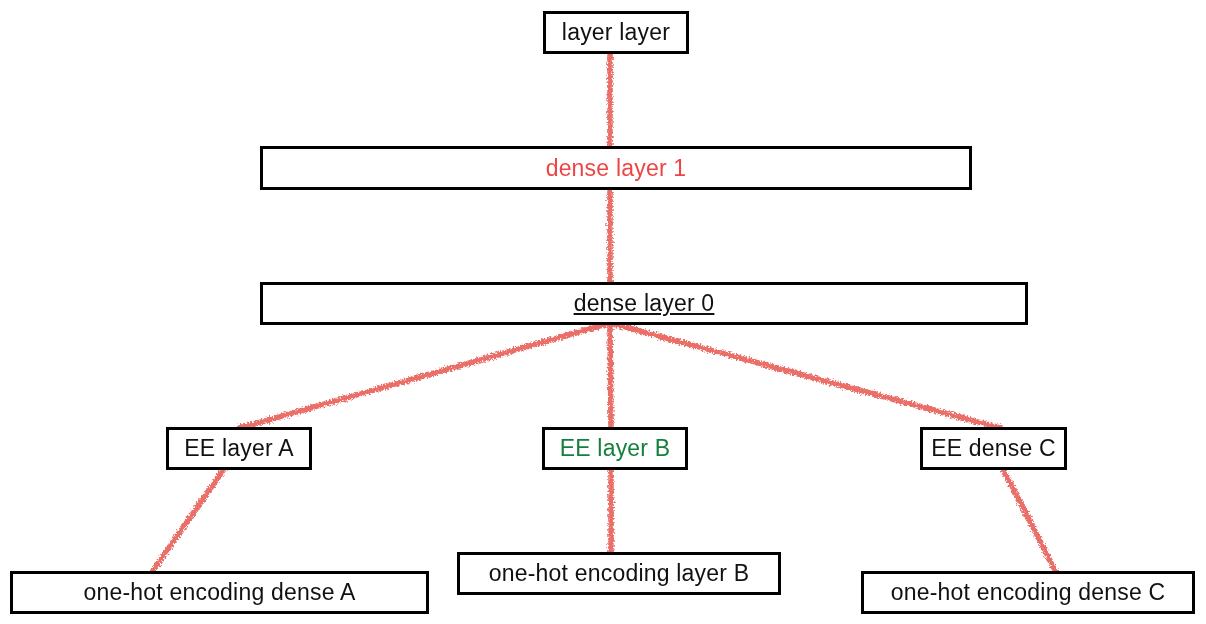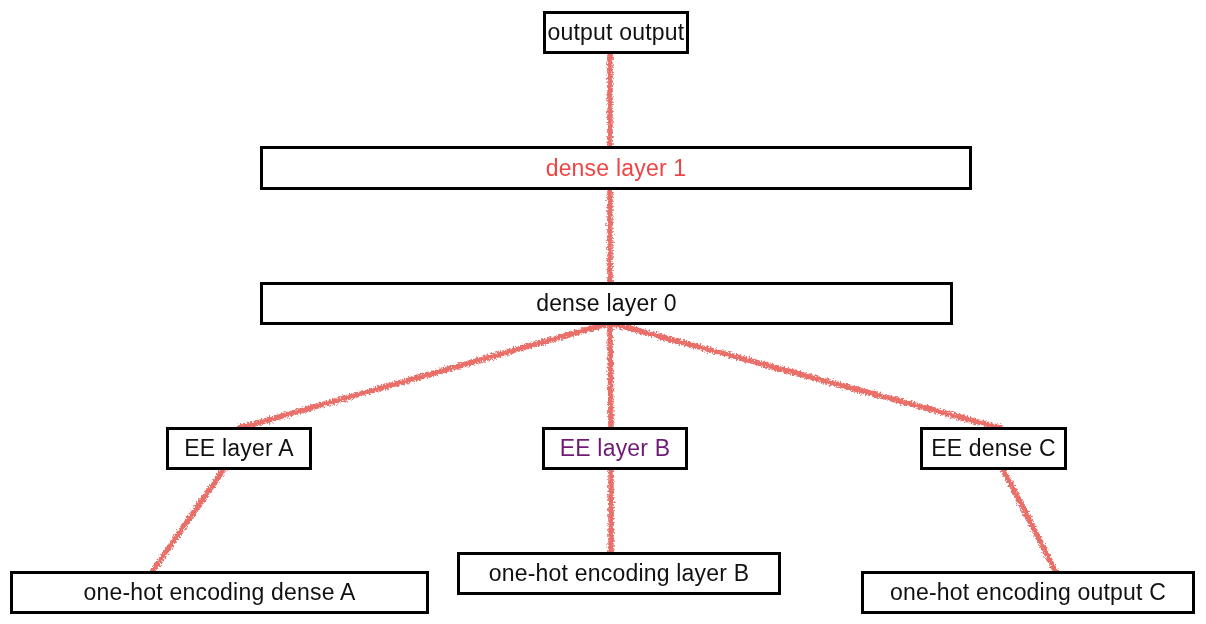--- a/index.html
+++ b/index.html
@@ -37,21 +37,21 @@
     align-items: center;
     justify-content: center;
     font-size: 23px;
     color: #111111;
     letter-spacing: 0.2px;
     white-space: nowrap;
   }
   
   .node-output  { left: 543px; top: 11px;  width: 146px; height: 43px; }
   .node-dense1  { left: 260px; top: 146px; width: 712px; height: 44px; }
-  .node-dense0  { left: 260px; top: 282px; width: 693px; height: 43px; }
+  .node-dense0  { left: 260px; top: 282px; width: 768px; height: 43px; text-decoration: underline; }
   .node-ee-a    { left: 166px; top: 427px; width: 146px; height: 43px; }
   .node-ee-b    { left: 542px; top: 427px; width: 146px; height: 43px; }
   .node-ee-c    { left: 920px; top: 427px; width: 147px; height: 43px; }
   .node-oh-a    { left: 10px;  top: 571px; width: 419px; height: 43px; }
   .node-oh-b    { left: 457px; top: 552px; width: 324px; height: 43px; }
   .node-oh-c    { left: 861px; top: 571px; width: 334px; height: 43px; }
 </style>
 </head>
 <body>
 
@@ -70,48 +70,48 @@
       <line x1="610" y1="323" x2="240" y2="428" stroke="#e8635c"></line>
       <line x1="610" y1="323" x2="611" y2="428" stroke="#e8635c"></line>
       <line x1="610" y1="323" x2="1000" y2="428" stroke="#e8635c"></line>
       <line x1="224" y1="469" x2="152" y2="572" stroke="#e8635c"></line>
       <line x1="611" y1="469" x2="611" y2="572" stroke="#e8635c"></line>
       <line x1="1003" y1="469" x2="1056" y2="572" stroke="#e8635c"></line>
     </g>
   </svg>
 
   <div class="node node-output" style="border-color: rgb(0, 0, 0); color: rgb(17, 17, 17);">
-    <span>output output</span>
+    <span>layer layer</span>
   </div>
 
   <div class="node node-dense1" style="border-color: rgb(0, 0, 0); color: #ef4444;">
     <span>dense layer 1</span>
   </div>
 
   <div class="node node-dense0" style="border-color: rgb(0, 0, 0); color: rgb(17, 17, 17);">
     <span>dense layer 0</span>
   </div>
 
   <div class="node node-ee-a" style="border-color: rgb(0, 0, 0); color: rgb(17, 17, 17);">
     <span>EE layer A</span>
   </div>
 
-  <div class="node node-ee-b" style="border-color: rgb(0, 0, 0); color: #701a75;">
+  <div class="node node-ee-b" style="border-color: rgb(0, 0, 0); color: #15803d;">
     <span>EE layer B</span>
   </div>
 
   <div class="node node-ee-c" style="border-color: rgb(0, 0, 0); color: rgb(17, 17, 17);">
     <span>EE dense C</span>
   </div>
 
   <div class="node node-oh-a" style="border-color: rgb(0, 0, 0); color: rgb(17, 17, 17);">
     <span>one-hot encoding dense A</span>
   </div>
 
   <div class="node node-oh-b" style="border-color: rgb(0, 0, 0); color: rgb(17, 17, 17);">
     <span>one-hot encoding layer B</span>
   </div>
 
   <div class="node node-oh-c" style="border-color: rgb(0, 0, 0); color: rgb(17, 17, 17);">
-    <span>one-hot encoding output C</span>
+    <span>one-hot encoding dense C</span>
   </div>
 
 </div>
 
 </body></html>

